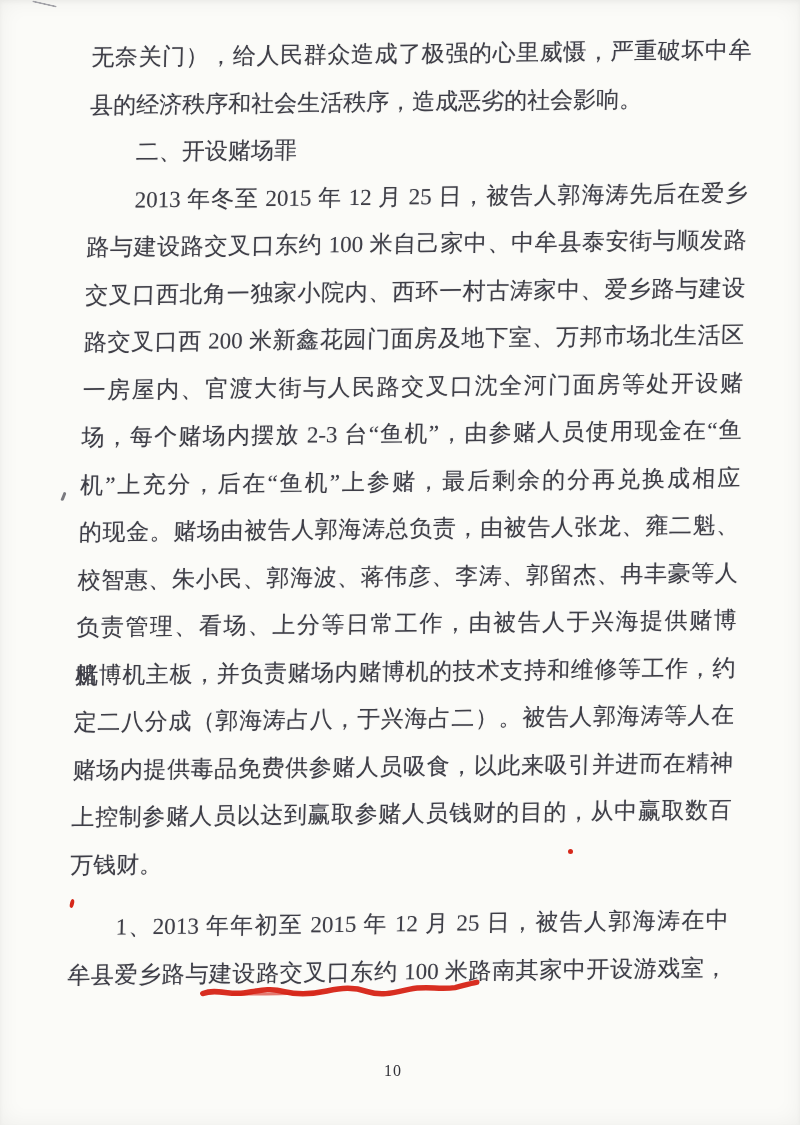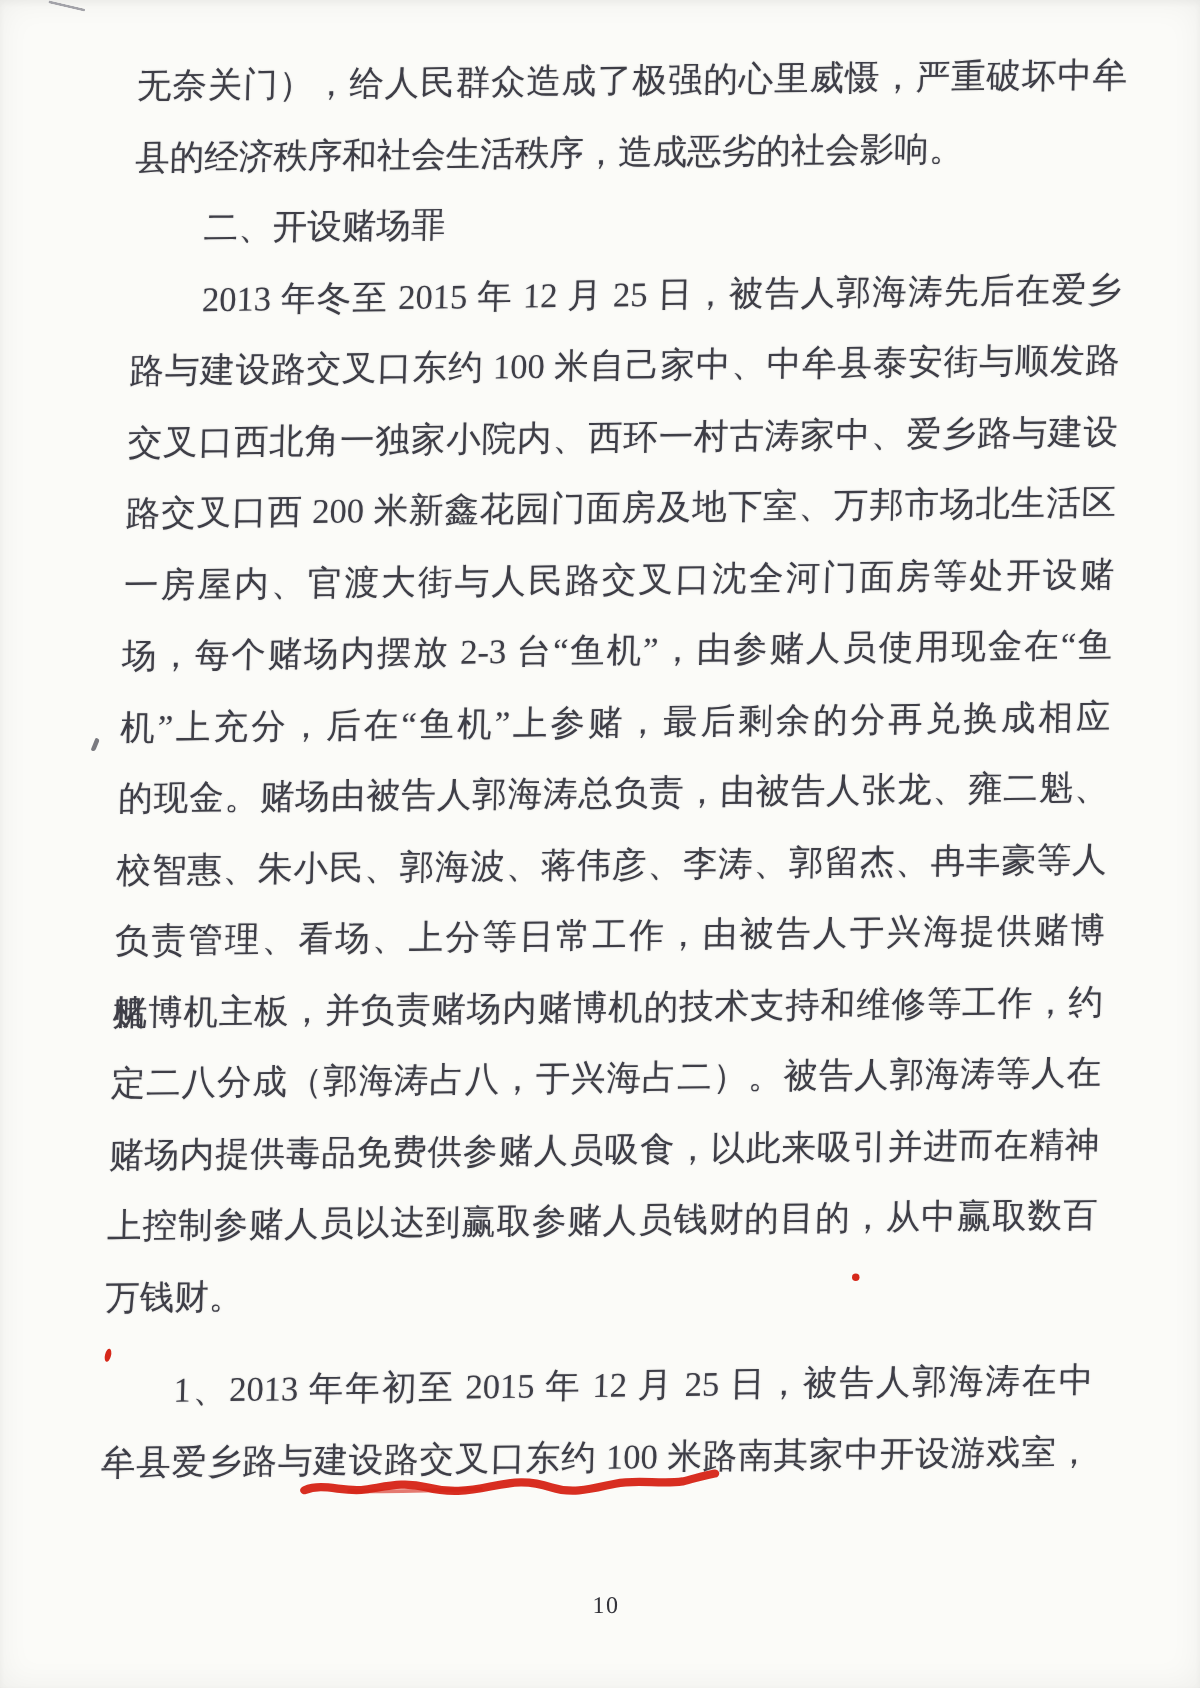--- a/index.html
+++ b/index.html
@@ -43,21 +43,20 @@
     left:-8px;
     width:calc(100% + 18px);
     height:18px;
     bottom:-14px;
     overflow:visible;
     pointer-events:none;
   }
   .page-number{
     position:absolute;
     left:384px;top:1062px;width:40px;
-    text-align:center;
     font-size:16px;
     letter-spacing:1px;
     color:#33333a;
   }
   
   .fold-mark{
     position:absolute;left:32px;top:3px;width:25px;height:0;
     border-top:2px solid #a2a2a8;
     transform:rotate(13deg);
     border-radius:2px;

